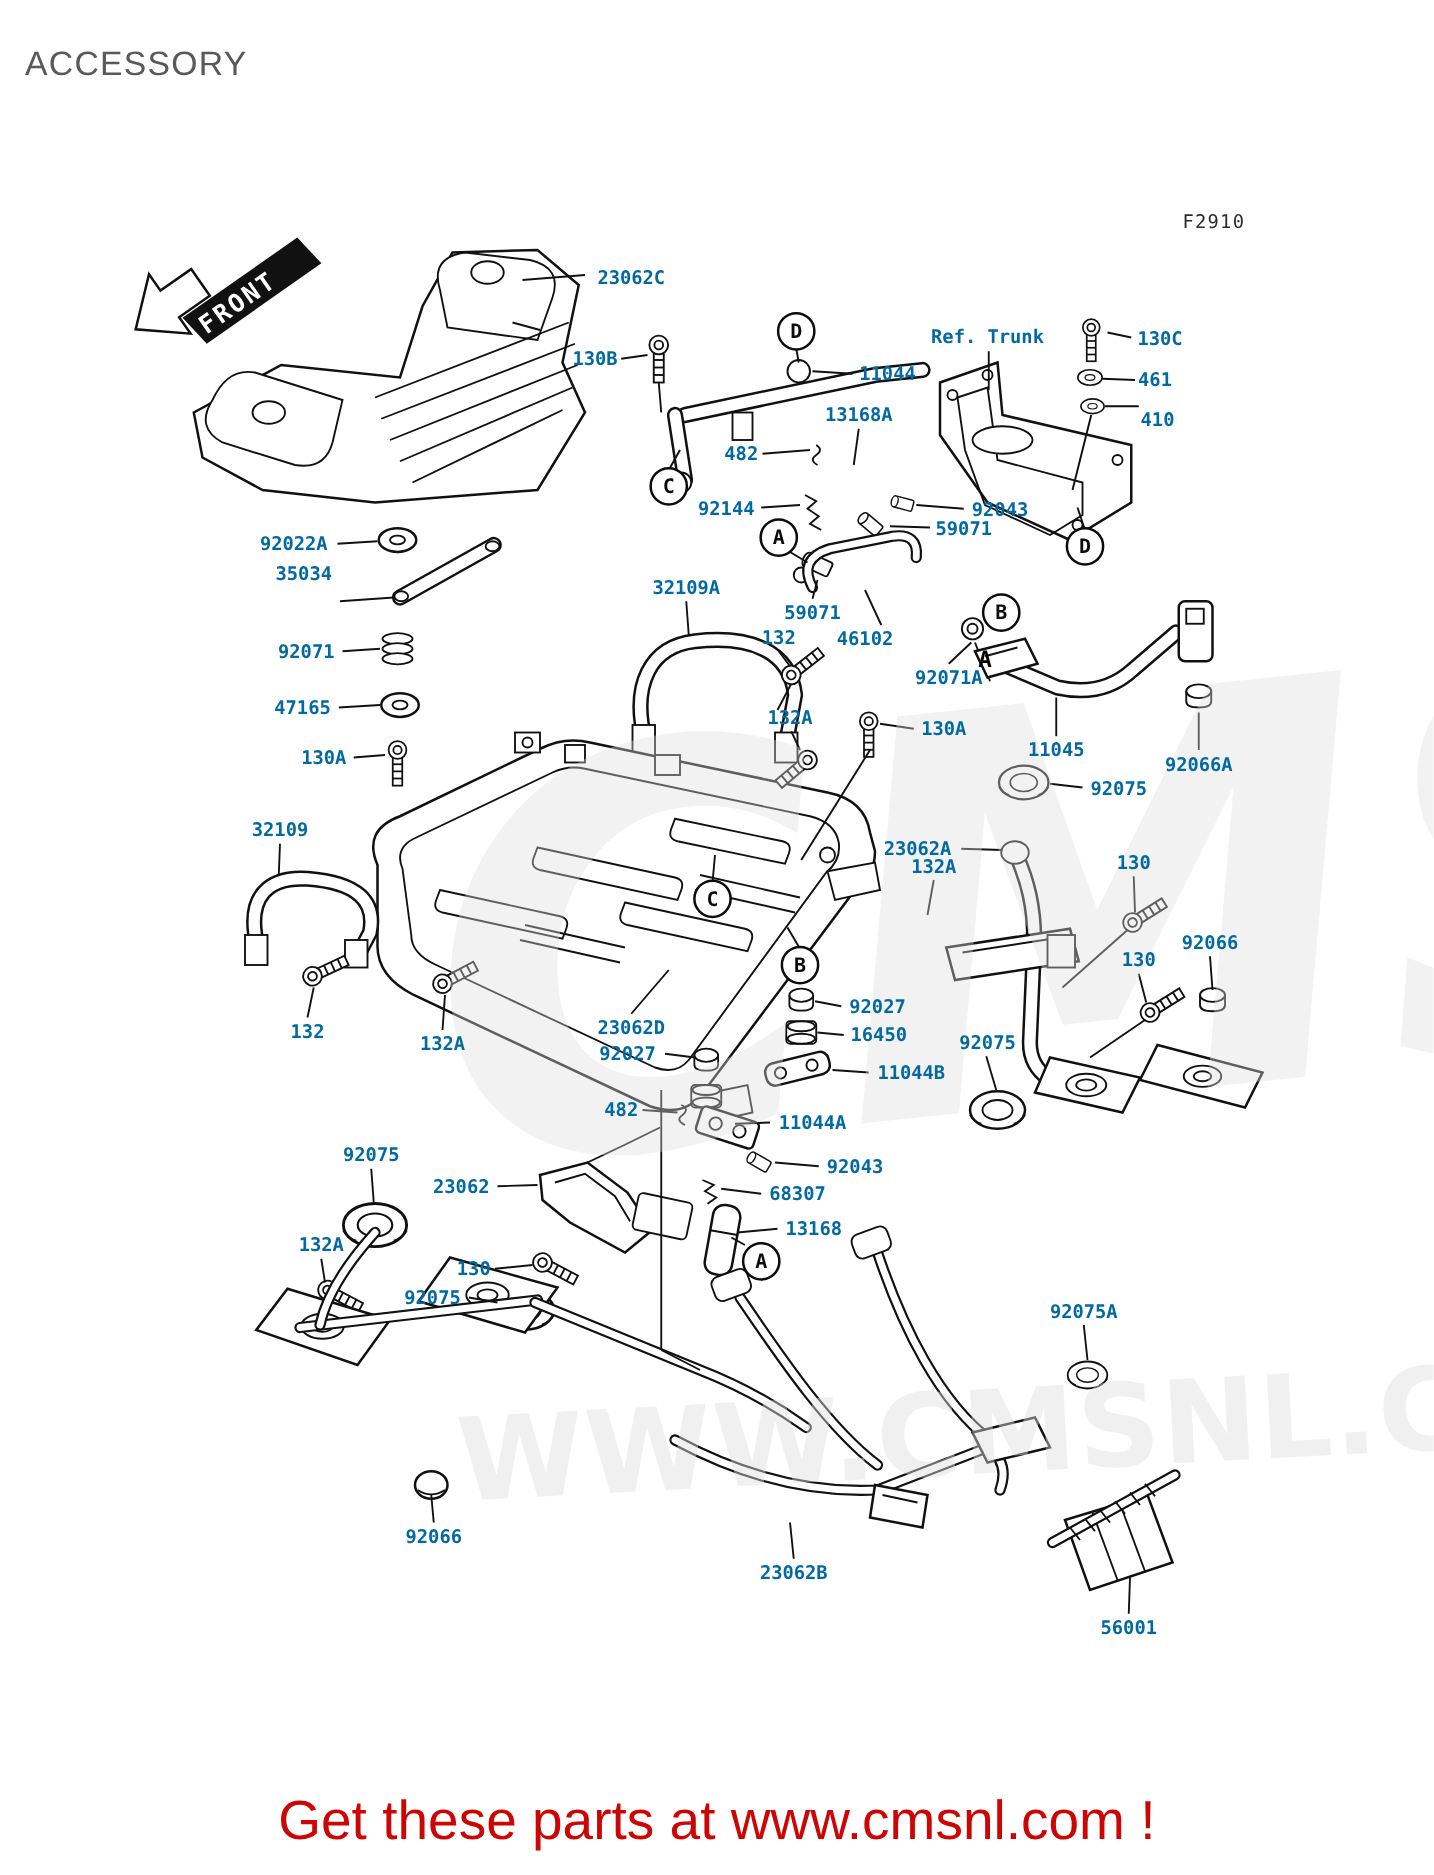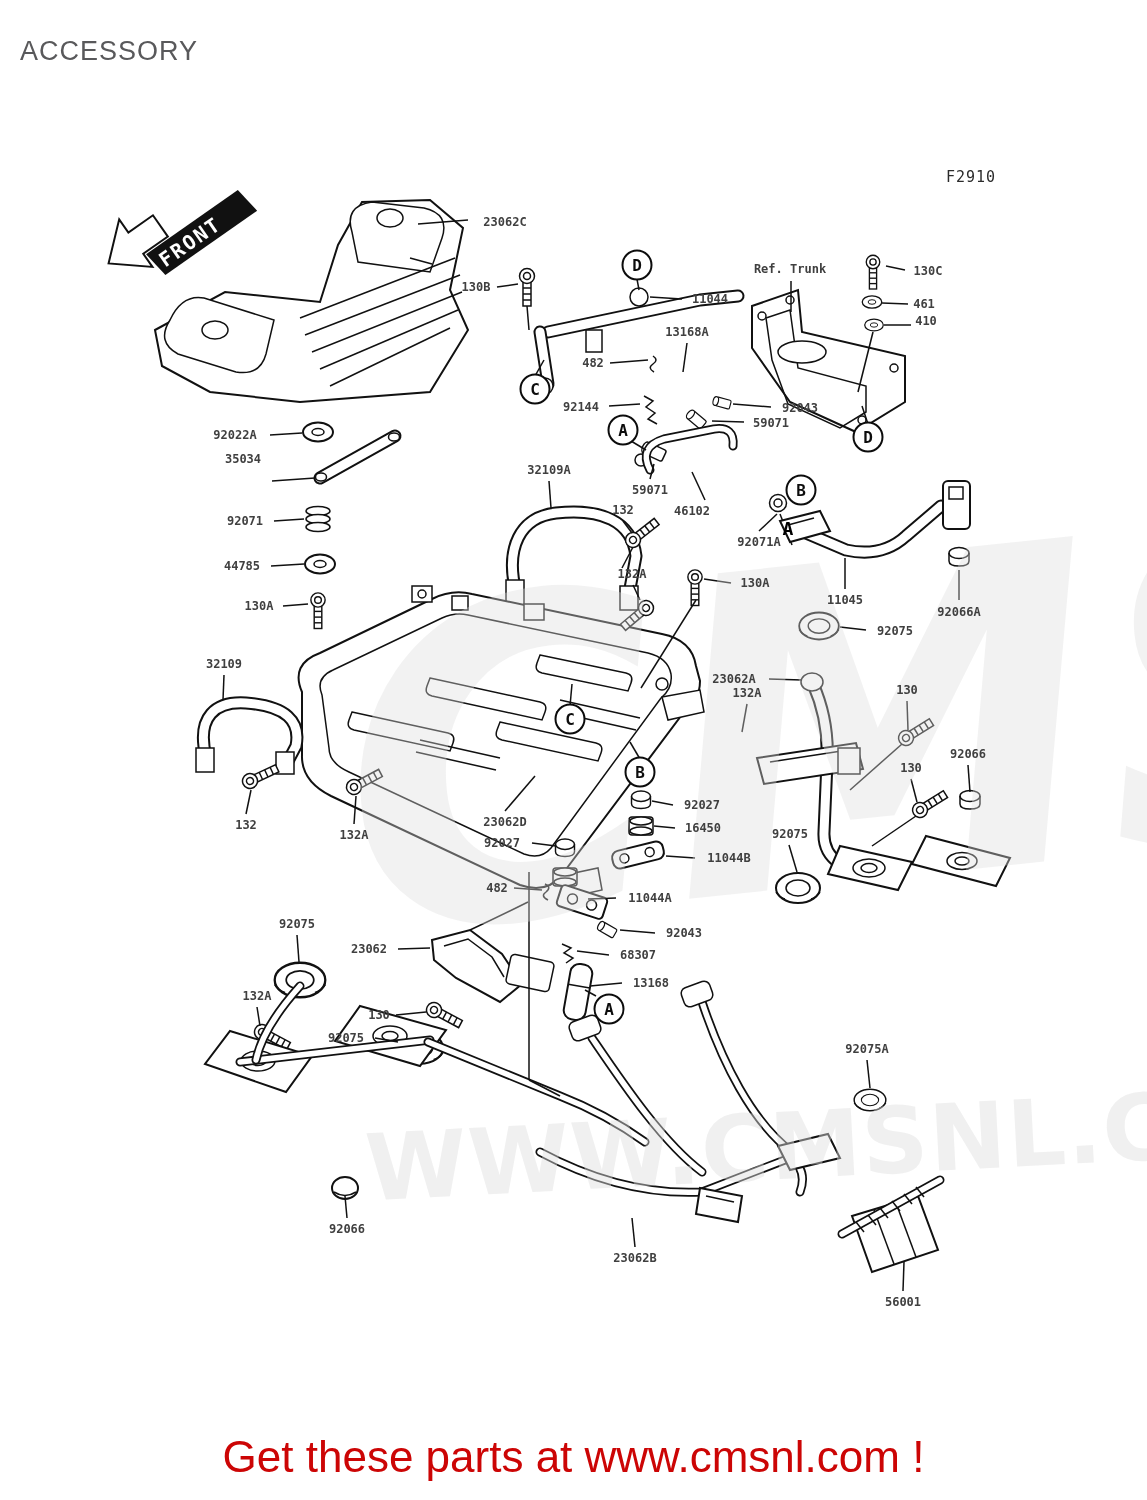--- a/index.html
+++ b/index.html
@@ -6,21 +6,21 @@
   #page{position:relative;width:1147px;height:1500px;background:#fff;overflow:hidden;
         font-family:"DejaVu Sans Mono", monospace;}
   #accessory-title{position:absolute;left:20px;top:12px;font-family:"Liberation Sans",sans-serif;
         font-size:27px;color:#59595b;letter-spacing:1px;margin-top:24px;}
   #figure-code{position:absolute;left:946px;top:168px;font-size:15px;font-weight:normal;color:#2b2b2b;letter-spacing:1px;}
   .wm{position:absolute;color:#dedede;opacity:.55;font-family:"DejaVu Sans",sans-serif;
       font-weight:bold;z-index:3;pointer-events:none;}
   #wm-big{left:340px;top:470px;font-size:440px;font-style:italic;transform:rotate(-6deg);opacity:.38;}
   #wm-small{left:365px;top:1090px;font-size:92px;letter-spacing:1px;transform:rotate(-3deg);opacity:.45;}
   #art{position:absolute;left:0;top:0;z-index:2;}
-  .lbl{position:absolute;transform:translate(-50%,-50%);font-size:12px;font-weight:bold;color:#404040;
+  .lbl{position:absolute;transform:translate(-50%,-50%);font-size:15px;font-weight:bold;color:#0369a1;
        white-space:nowrap;z-index:4;letter-spacing:0px;}
   .callout{position:absolute;transform:translate(-50%,-50%);width:27px;height:27px;border:2.2px solid #0c0c0c;
        border-radius:50%;background:#fff;display:flex;align-items:center;justify-content:center;
        font-size:16px;font-weight:bold;color:#0c0c0c;z-index:4;}
   #marker-a{position:absolute;transform:translate(-50%,-50%);font-size:18px;font-weight:bold;z-index:4;}
   #footer-text{position:absolute;left:0;top:1432px;width:100%;text-align:center;
        font-family:"Liberation Sans",sans-serif;font-size:44px;color:#cc0505;z-index:5;}
   
   .o{fill:#fff;stroke:#111;stroke-width:2;}
   .o15{fill:#fff;stroke:#111;stroke-width:1.5;}
@@ -388,35 +388,35 @@
       <line x1="868" y1="424" x2="862" y2="406"></line>
     </g>
   </svg>
 
   <div class="lbl" style="left:505px;top:222px">23062C</div>
   <div class="lbl" style="left:476px;top:287px">130B</div>
   <div class="lbl" style="left:710px;top:299px">11044</div>
   <div class="lbl" style="left:790px;top:269px">Ref. Trunk</div>
   <div class="lbl" style="left:928px;top:271px">130C</div>
   <div class="lbl" style="left:924px;top:304px">461</div>
-  <div class="lbl" style="left:926px;top:321px">410</div>
+  <div class="lbl" style="left:926px;top:336px">410</div>
   <div class="lbl" style="left:687px;top:332px">13168A</div>
   <div class="lbl" style="left:593px;top:363px">482</div>
   <div class="lbl" style="left:581px;top:407px">92144</div>
   <div class="lbl" style="left:800px;top:408px">92043</div>
   <div class="lbl" style="left:771px;top:423px">59071</div>
   <div class="lbl" style="left:235px;top:435px">92022A</div>
   <div class="lbl" style="left:243px;top:459px">35034</div>
   <div class="lbl" style="left:549px;top:470px">32109A</div>
   <div class="lbl" style="left:650px;top:490px">59071</div>
   <div class="lbl" style="left:623px;top:510px">132</div>
   <div class="lbl" style="left:692px;top:511px">46102</div>
   <div class="lbl" style="left:245px;top:521px">92071</div>
   <div class="lbl" style="left:759px;top:542px">92071A</div>
-  <div class="lbl" style="left:242px;top:566px">44785</div>
+  <div class="lbl" style="left:242px;top:566px">47165</div>
   <div class="lbl" style="left:632px;top:574px">132A</div>
   <div class="lbl" style="left:755px;top:583px">130A</div>
   <div class="lbl" style="left:259px;top:606px">130A</div>
   <div class="lbl" style="left:845px;top:600px">11045</div>
   <div class="lbl" style="left:959px;top:612px">92066A</div>
   <div class="lbl" style="left:895px;top:631px">92075</div>
   <div class="lbl" style="left:224px;top:664px">32109</div>
   <div class="lbl" style="left:734px;top:679px">23062A</div>
   <div class="lbl" style="left:747px;top:693px">132A</div>
   <div class="lbl" style="left:907px;top:690px">130</div>

